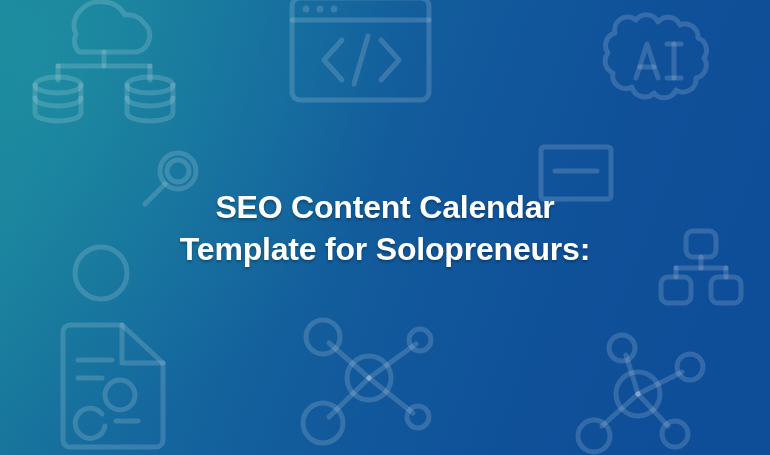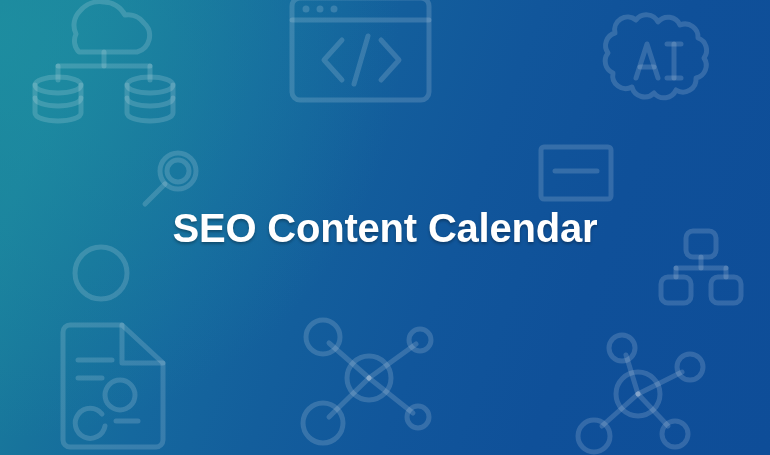--- a/index.html
+++ b/index.html
@@ -98,21 +98,21 @@
     box-sizing: border-box;
     z-index: 5;
   }
 
   .headline {
     margin: 0;
     text-align: center;
     color: #ffffff;
     font-family: "Liberation Sans", sans-serif;
     font-weight: bold;
-    font-size: 40px;
+    font-size: 32px;
     line-height: 42px;
     letter-spacing: -0.2px;
     text-shadow: 0 2px 3px rgba(0,0,0,0.30);
     max-width: 520px;
   }
   .headline .line {
     display: block;
     white-space: nowrap;
   }
 </style>
@@ -236,16 +236,17 @@
         <circle cx="75" cy="110" r="13"></circle>
         <circle cx="-6" cy="112" r="16"></circle>
       </svg>
     </span>
 
   </div>
 
   <div class="title-wrap">
     <h1 class="headline">
       <span class="line">SEO Content Calendar</span>
+      <span class="line">Template for Solopreneurs:</span>
     </h1>
   </div>
 
 </div>
 
 </body></html>

